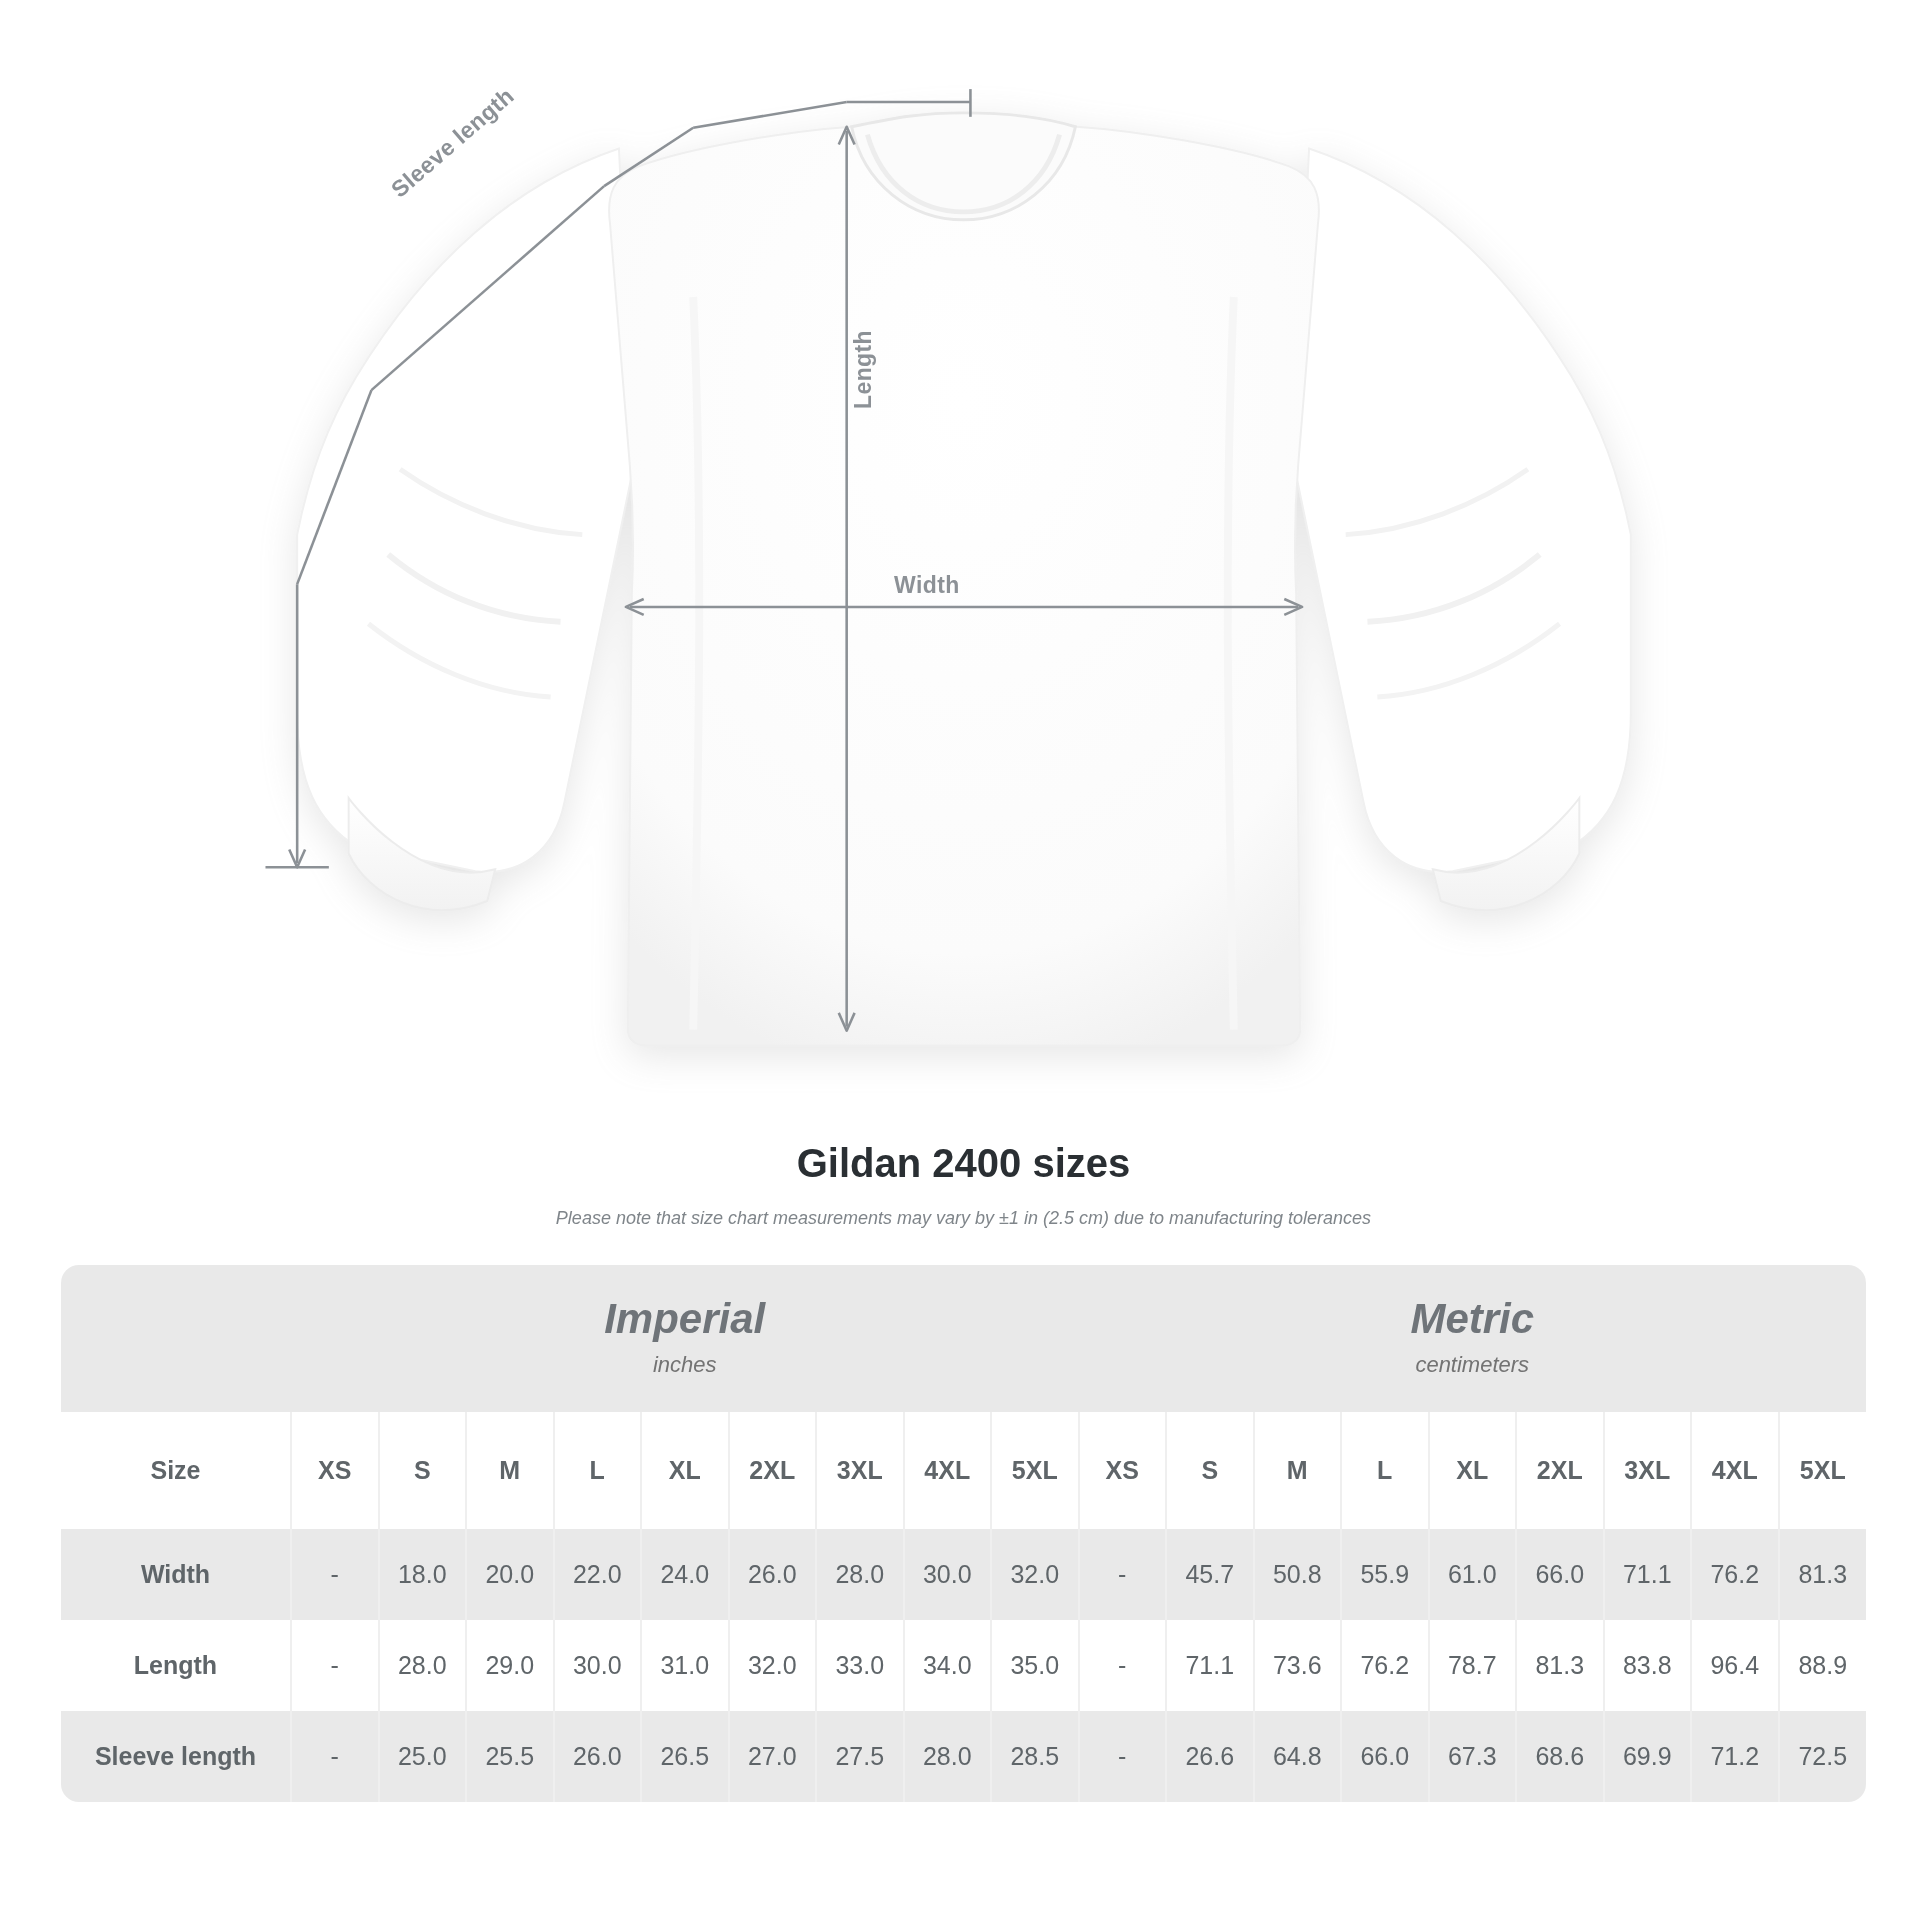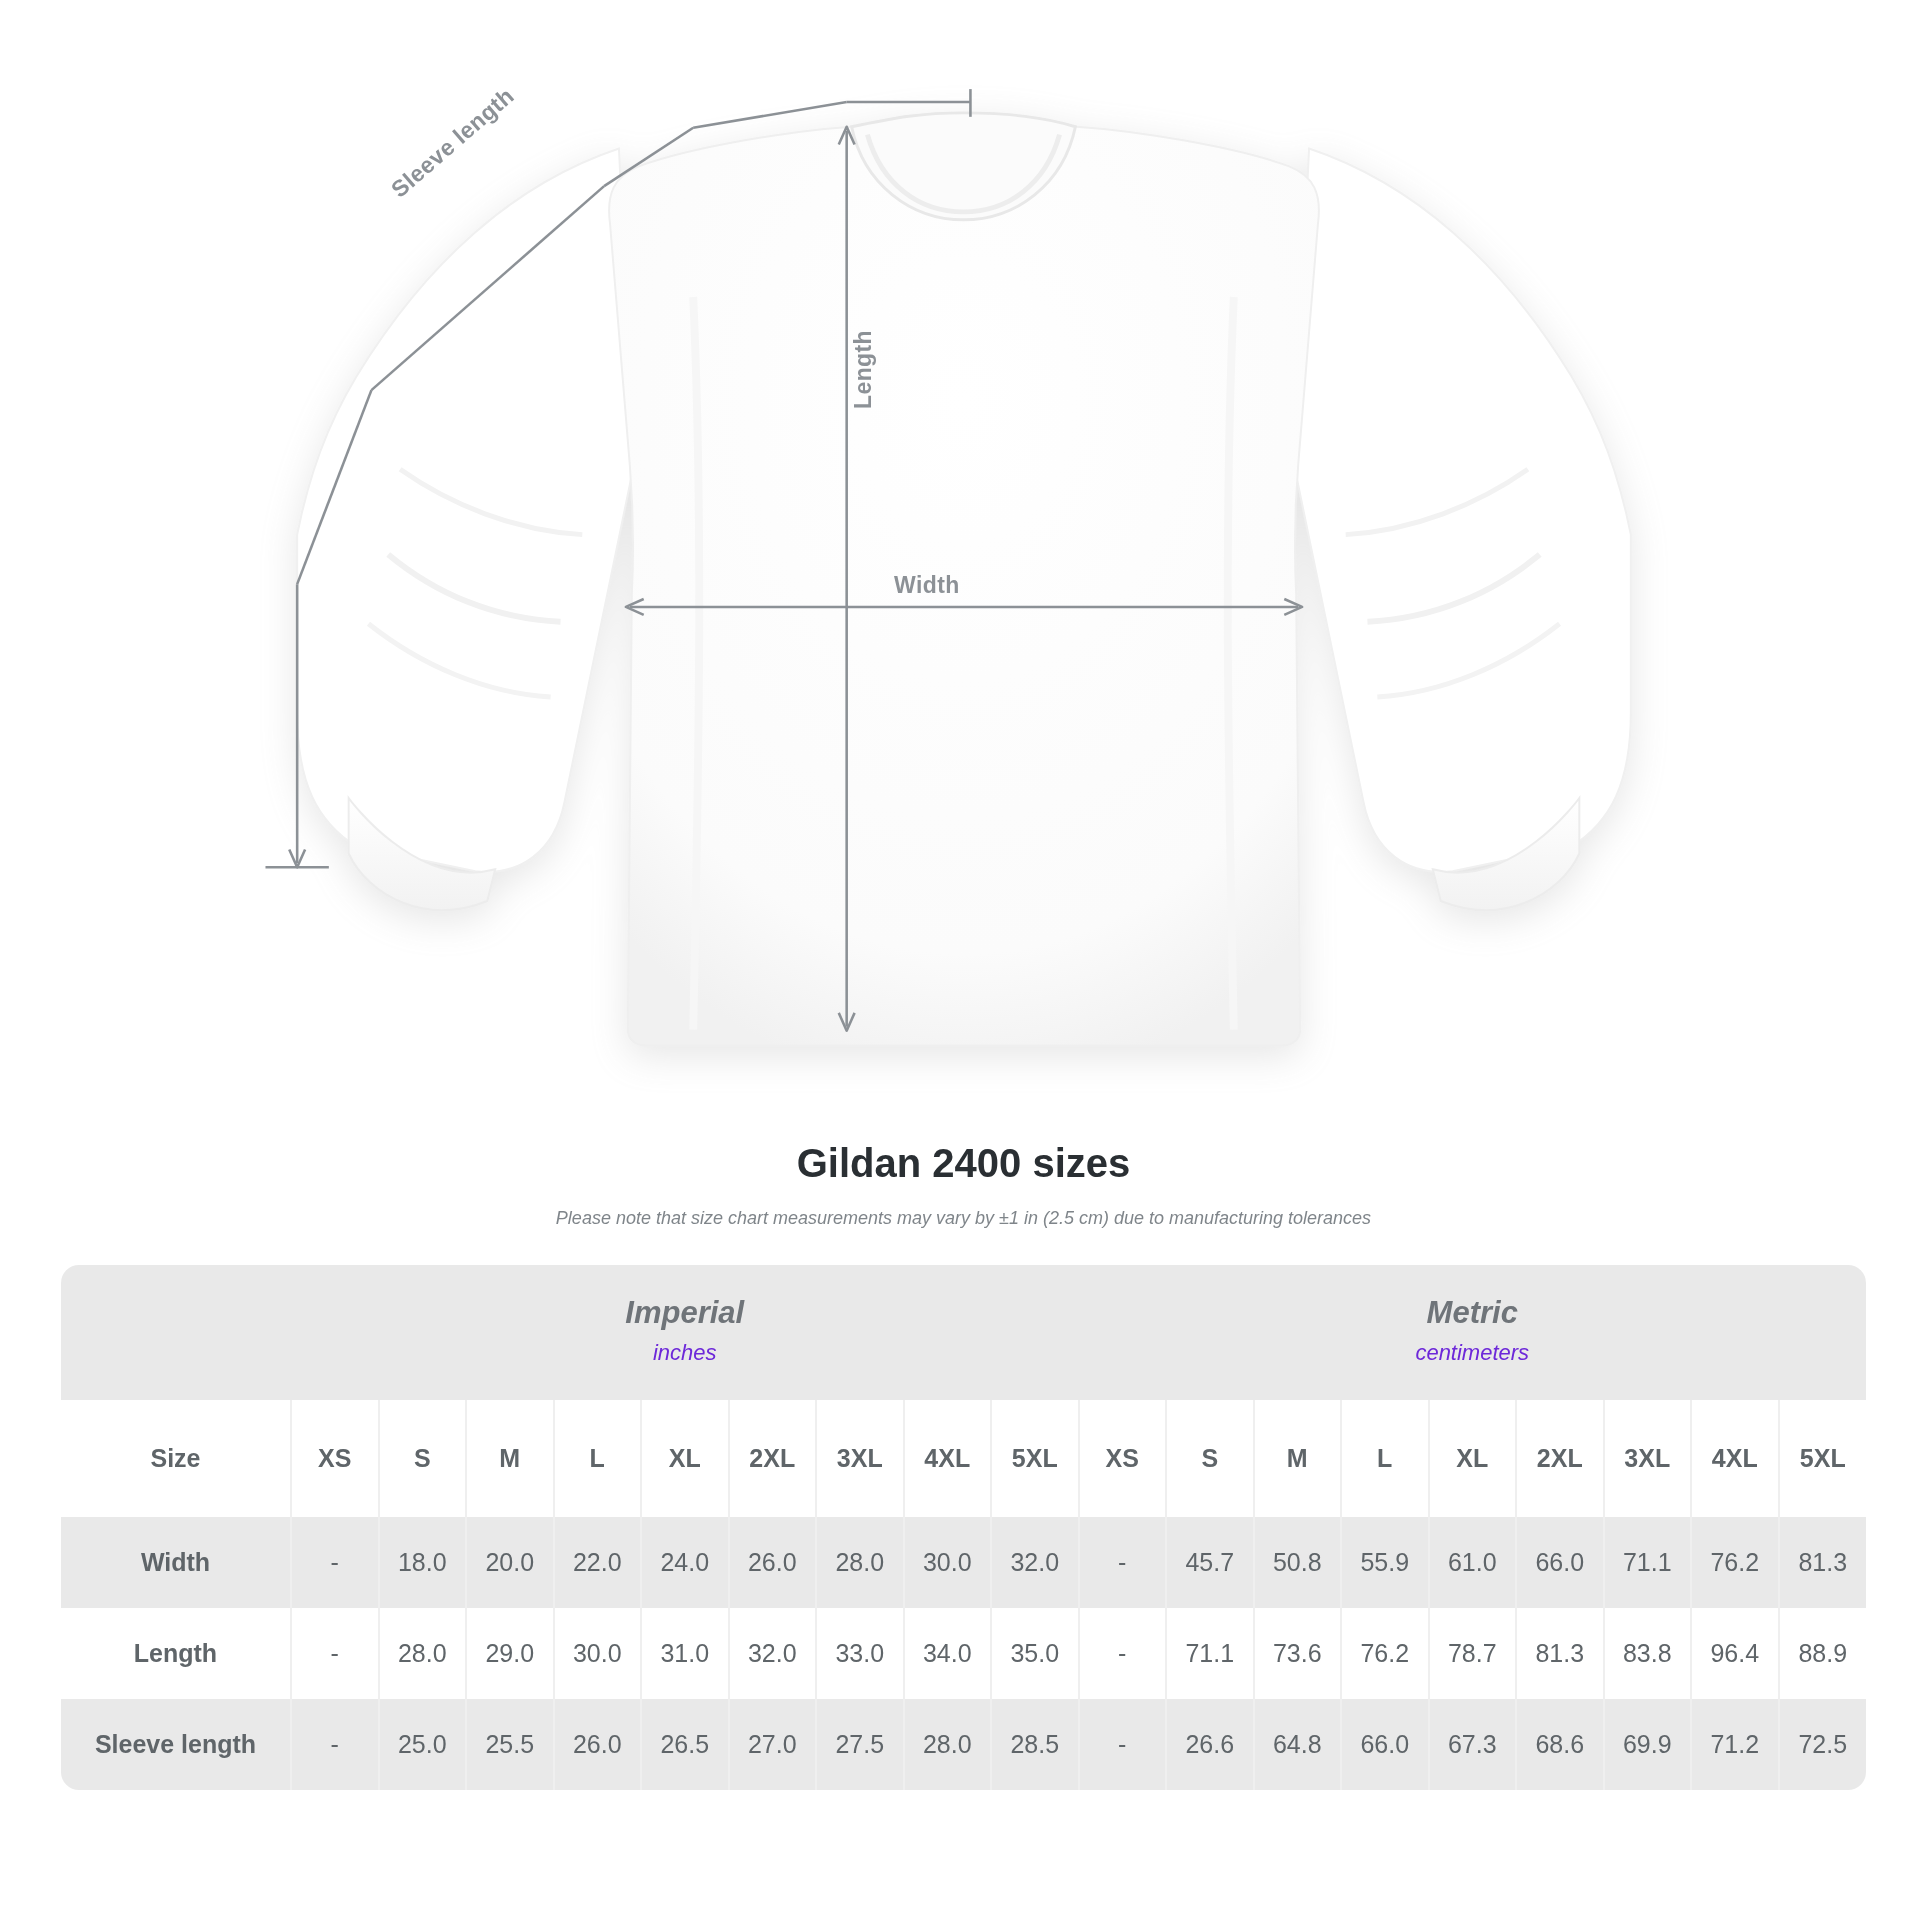--- a/index.html
+++ b/index.html
@@ -73,30 +73,30 @@
   thead .unit-row td {
     background: #e9e9e9;
     padding: 30px 0 34px 0;
     text-align: center;
     vertical-align: middle;
   }
   thead .unit-row td:first-child { border-top-left-radius: 18px; }
   thead .unit-row td:last-child  { border-top-right-radius: 18px; }
   .unit-system {
     display: block;
-    font-size: 31px;
+    font-size: 42px;
     font-weight: bold;
     font-style: italic;
     color: #6f7479;
   }
   .unit-sub {
     display: block;
     font-size: 22px;
     font-style: italic;
-    color: #6d28d9;
+    color: #737373;
     margin-top: 9px;
   }
 
   .size-row td {
     background: #ffffff;
     text-align: center;
     font-size: 25px;
     font-weight: bold;
     color: #5f6569;
     padding: 44px 0;

